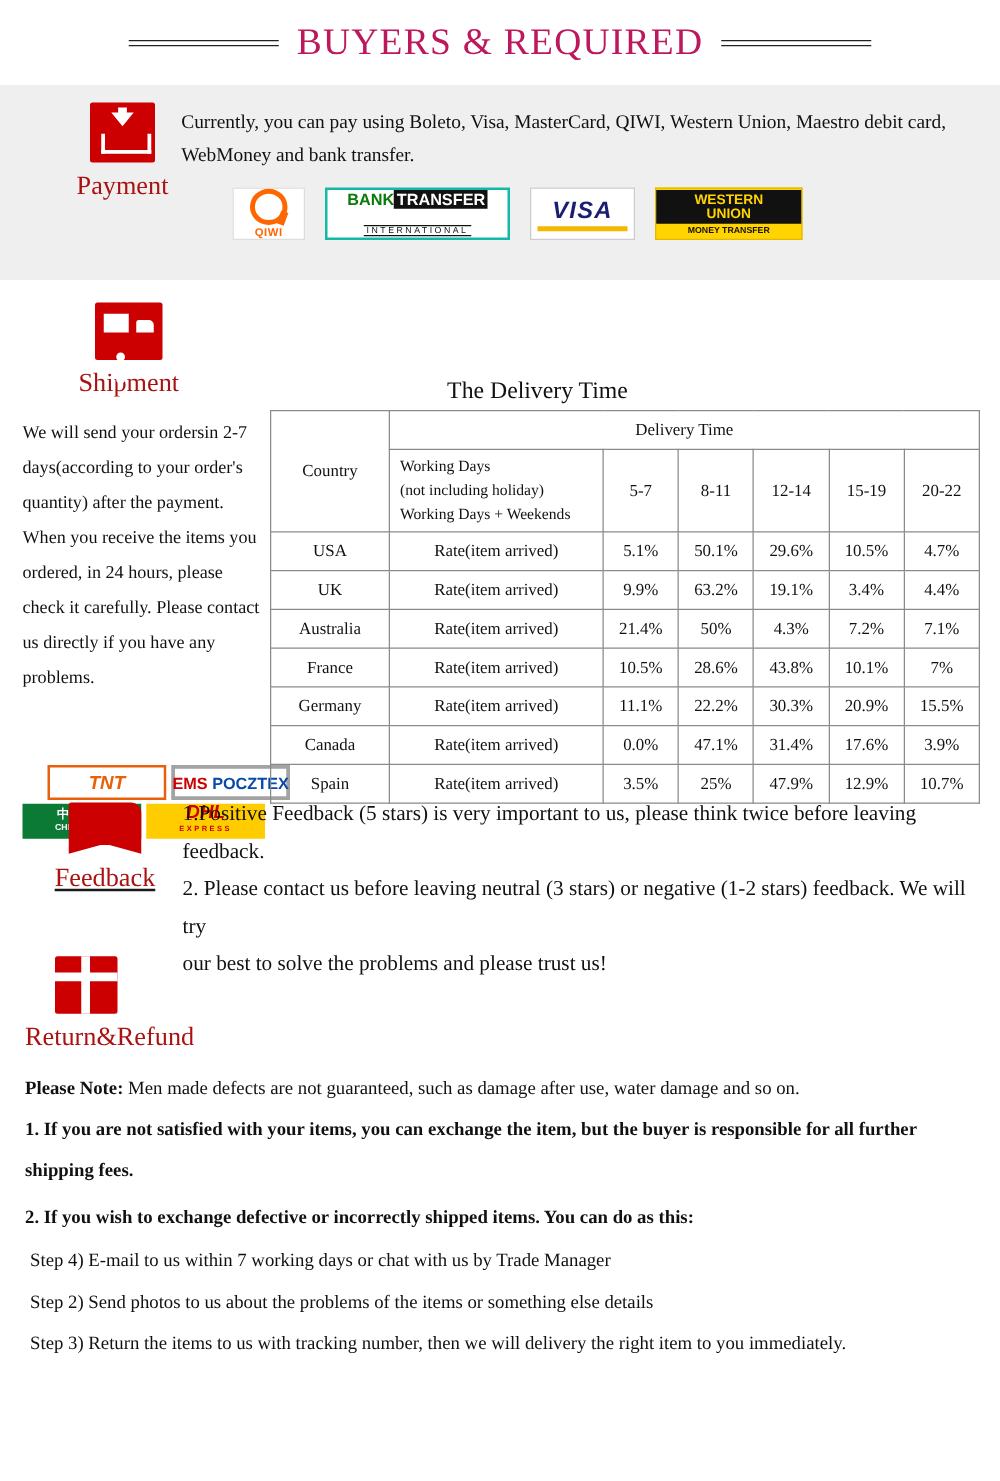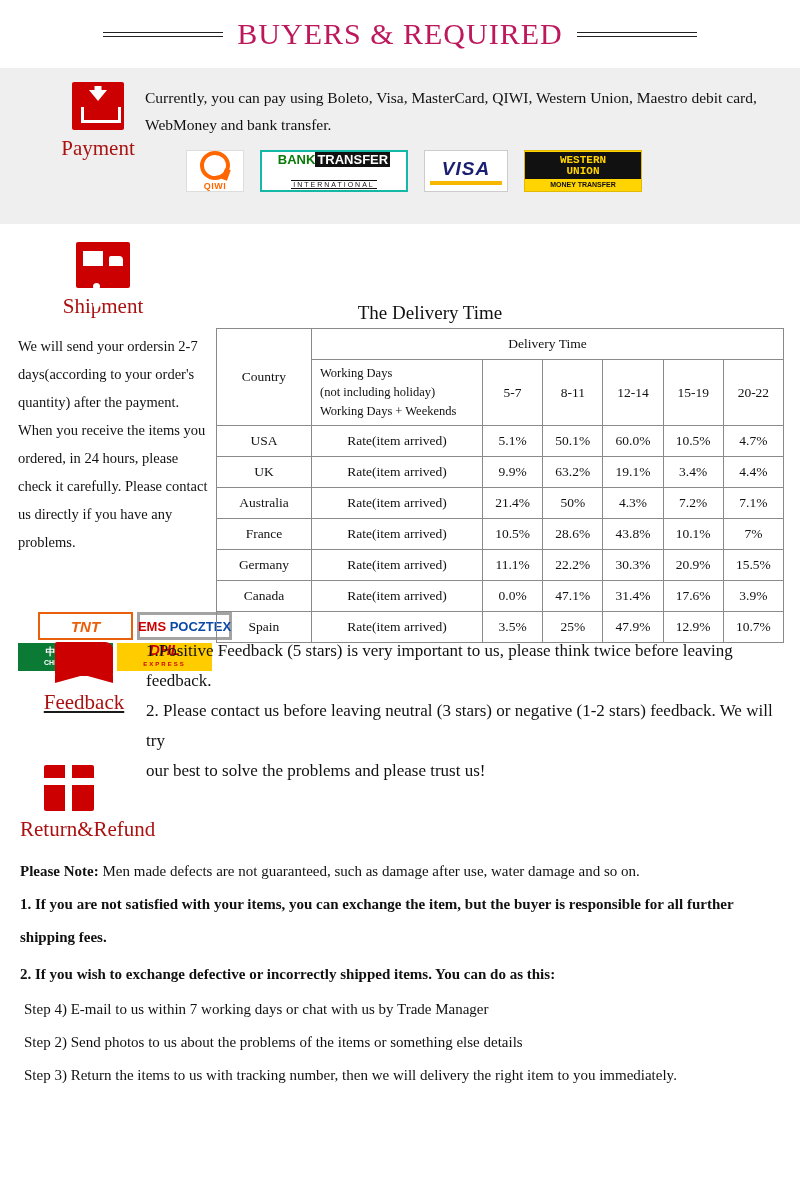--- a/index.html
+++ b/index.html
@@ -84,21 +84,21 @@
   .qiwi-txt{font-size:9px;font-weight:bold;color:#f60;font-family:"Liberation Sans",sans-serif;margin-top:1px;letter-spacing:.5px;}
   .logo-bank{width:148px;border:2px solid #14b8a6;flex-direction:column;line-height:1.05;gap:12px;}
   .bank-l1{font-family:"Liberation Sans",sans-serif;font-size:13px;font-weight:bold;}
   .bank-l1 .g{color:#0a7a0a;}
   .bank-l1 .b{background:#111;color:#fff;padding:0 2px;}
   .bank-l2{font-family:"Liberation Sans",sans-serif;font-size:7px;letter-spacing:2px;color:#111;border-top:1px solid #111;border-bottom:1px solid #111;padding:0 2px;margin-top:1px;}
   .logo-visa{width:84px;border:1px solid #ccc;background:#fff;flex-direction:column;}
   .visa-txt{font-family:"Liberation Sans",sans-serif;font-style:italic;font-weight:bold;font-size:19px;color:#1a1f71;letter-spacing:1px;}
   .visa-bar{width:72px;height:4px;background:#f7b600;margin-top:1px;}
   .logo-wu{width:118px;background:#ffd400;flex-direction:column;border:1px solid #e0b900;}
-  .wu-top{background:#111;color:#ffd400;font-family:Liberation Mono, monospace;font-weight:bold;font-size:11px;line-height:11px;text-align:center;width:100%;padding:3px 0 2px;}
+  .wu-top{background:#111;color:#ffd400;font-family:Liberation Sans, sans-serif;font-weight:bold;font-size:11px;line-height:11px;text-align:center;width:100%;padding:3px 0 2px;}
   .wu-bot{font-family:"Liberation Sans",sans-serif;font-size:7px;font-weight:bold;color:#111;padding:2px 0;}
 
   
   .ship{position:relative;height:400px;}
   .ship-left{position:absolute;left:38px;top:18px;width:130px;text-align:center;}
   .truck{width:54px;height:46px;background:#cc0000;margin:0 auto;position:relative;border-radius:2px;}
   .truck:before{content:"";position:absolute;left:7px;top:9px;width:20px;height:15px;background:#fff;}
   .truck:after{content:"";position:absolute;right:7px;top:14px;width:14px;height:10px;background:#fff;border-radius:2px 4px 0 0;}
   .truck .wheels{position:absolute;bottom:5px;left:8px;width:38px;height:7px;}
   .truck .wheels span{display:inline-block;width:7px;height:7px;border-radius:50%;background:#fff;margin-right:14px;}
@@ -253,21 +253,21 @@
             <td>8-11</td>
             <td>12-14</td>
             <td>15-19</td>
             <td>20-22</td>
           </tr>
           <tr>
             <td>USA</td>
             <td>Rate(item arrived)</td>
             <td>5.1%</td>
             <td>50.1%</td>
-            <td>60.0%</td>
+            <td>29.6%</td>
             <td>10.5%</td>
             <td>4.7%</td>
           </tr>
           <tr>
             <td>UK</td>
             <td>Rate(item arrived)</td>
             <td>9.9%</td>
             <td>63.2%</td>
             <td>19.1%</td>
             <td>3.4%</td>

